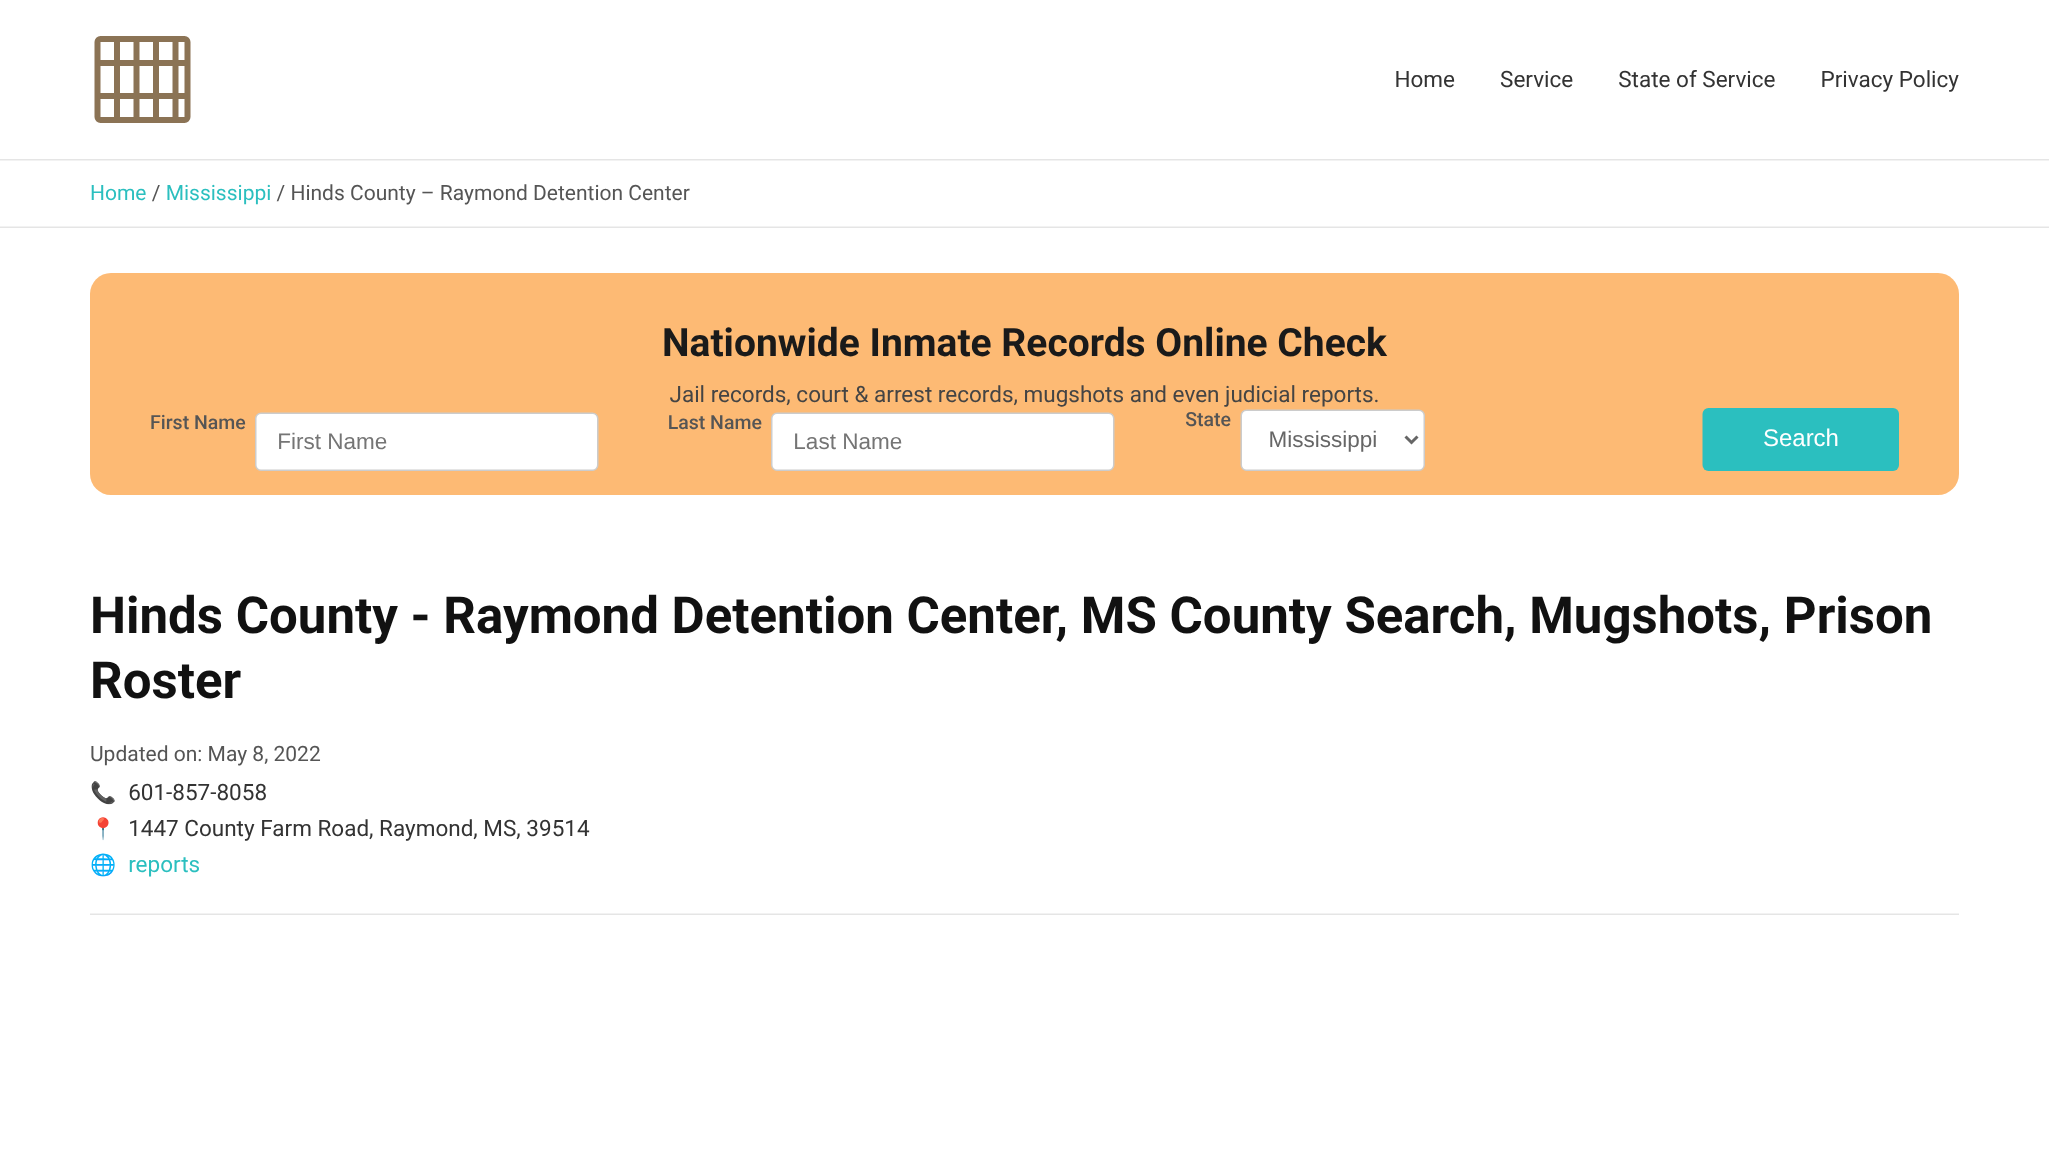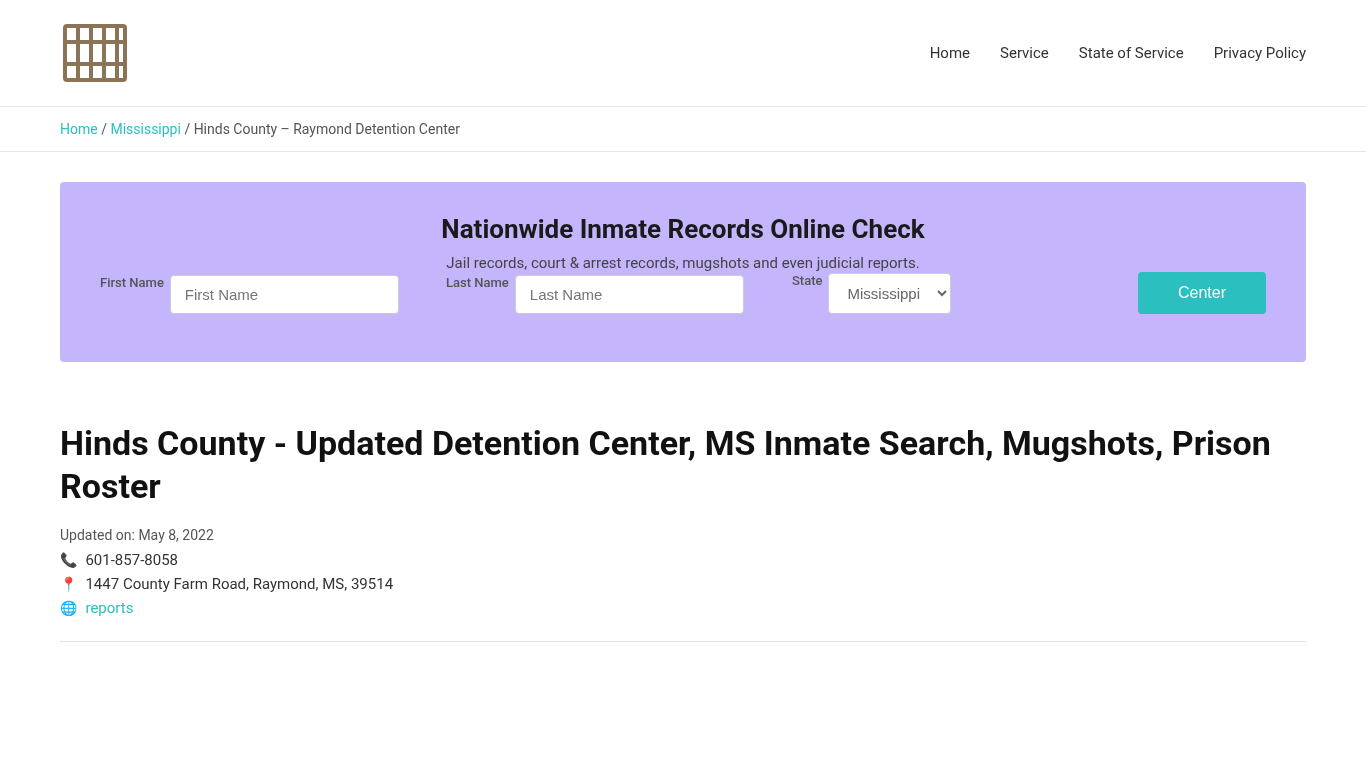--- a/index.html
+++ b/index.html
@@ -50,24 +50,24 @@
     }
     .breadcrumb a {
       color: #2bbfbf;
       text-decoration: none;
     }
     .breadcrumb span {
       color: #555;
     }
     
     .search-banner {
-      background: #c4b5fd;
+      background: #fdba74;
       margin: 30px 60px;
-      padding: 32px 40px 48px;
-      border-radius: 4px;
+      padding: 32px 40px 16px;
+      border-radius: 14px;
     }
     .search-banner h2 {
       text-align: center;
       font-size: 26px;
       font-weight: 700;
       color: #1a1a1a;
       margin-bottom: 10px;
     }
     .search-banner p {
       text-align: center;
@@ -220,26 +220,26 @@
         <option>Alaska</option>
         <option>Arizona</option>
         <option>Arkansas</option>
         <option>California</option>
         <option>Colorado</option>
         <option>Florida</option>
         <option>Georgia</option>
         <option>Texas</option>
       </select>
     </div>
-    <button class="search-btn">Center</button>
+    <button class="search-btn">Search</button>
   </div>
 </div>
 
 <div class="main-content">
-  <h1 class="page-title">Hinds County - Updated Detention Center, MS Inmate Search, Mugshots, Prison Roster</h1>
+  <h1 class="page-title">Hinds County - Raymond Detention Center, MS County Search, Mugshots, Prison Roster</h1>
   <div class="meta-info">Updated on: May 8, 2022</div>
   <div class="contact-row">
     <span class="icon">📞</span>
     <span>601-857-8058</span>
   </div>
   <div class="contact-row">
     <span class="icon">📍</span>
     <span>1447 County Farm Road, Raymond, MS, 39514</span>
   </div>
   <div class="website-row">

